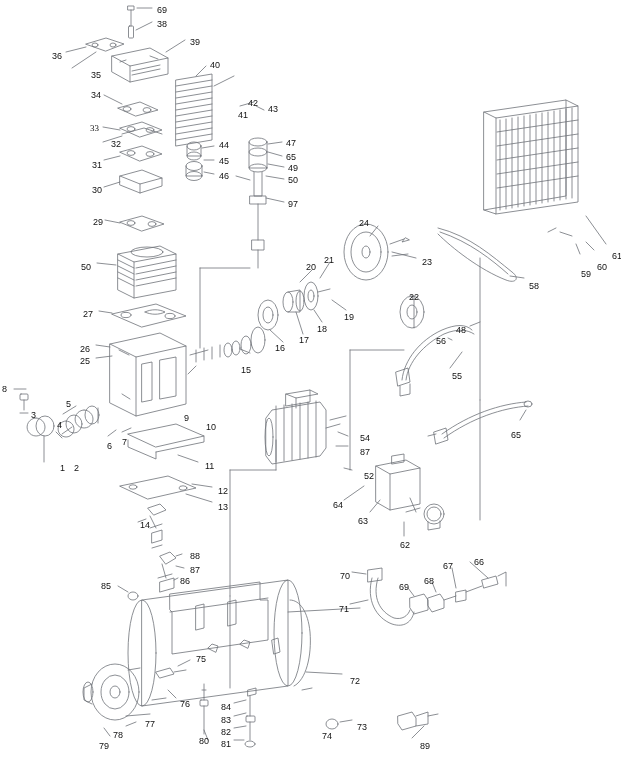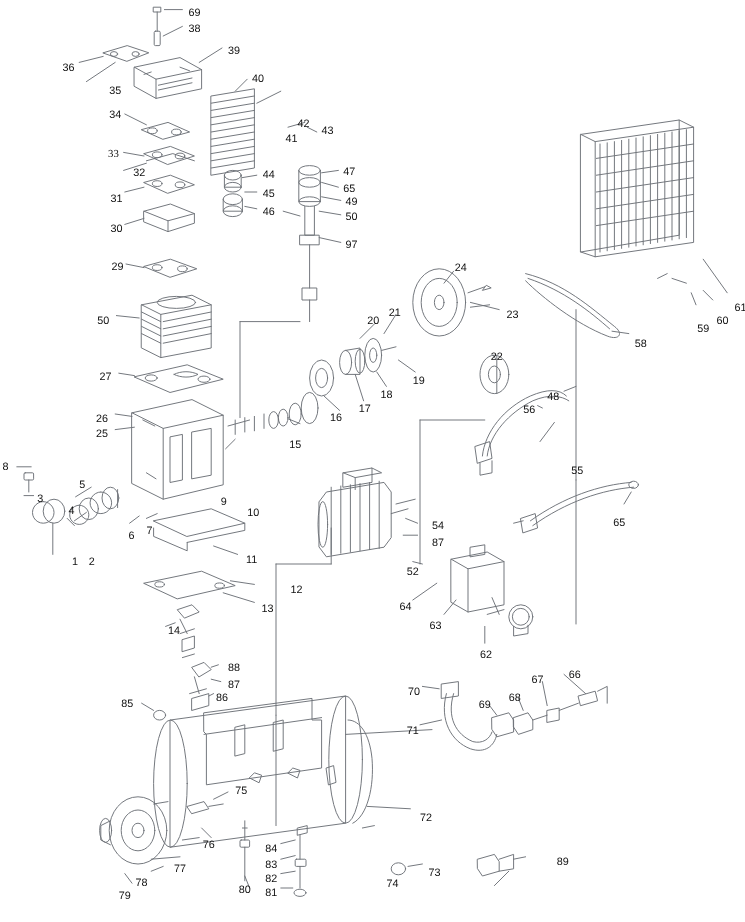--- a/index.html
+++ b/index.html
@@ -419,33 +419,33 @@
       <div class="callout" style="left: 74px; top: 464px; color: rgb(17, 17, 17);">2</div>
       <div class="callout" style="left: 31px; top: 411px; color: rgb(17, 17, 17);">3</div>
       <div class="callout" style="left: 57px; top: 421px; color: rgb(17, 17, 17);">4</div>
       <div class="callout" style="left: 66px; top: 400px; color: rgb(17, 17, 17);">5</div>
       <div class="callout" style="left: 107px; top: 442px; color: rgb(17, 17, 17);">6</div>
       <div class="callout" style="left: 122px; top: 438px; color: rgb(17, 17, 17);">7</div>
       <div class="callout" style="left: 2px; top: 385px; color: rgb(17, 17, 17);">8</div>
       <div class="callout" style="left: 184px; top: 414px; color: rgb(17, 17, 17);">9</div>
       <div class="callout" style="left: 206px; top: 423px; color: rgb(17, 17, 17);">10</div>
       <div class="callout" style="left: 205px; top: 462px; color: rgb(17, 17, 17);">11</div>
-      <div class="callout" style="left: 218px; top: 487px; color: rgb(17, 17, 17); margin-left: 24px;">12</div>
+      <div class="callout" style="left: 218px; top: 487px; color: rgb(17, 17, 17);">12</div>
       <div class="callout" style="left: 218px; top: 503px; color: rgb(17, 17, 17);">13</div>
       <div class="callout" style="left: 140px; top: 521px; color: rgb(17, 17, 17);">14</div>
       <div class="callout" style="left: 241px; top: 366px; color: rgb(17, 17, 17);">15</div>
       <div class="callout" style="left: 275px; top: 344px; color: rgb(17, 17, 17);">16</div>
       <div class="callout" style="left: 299px; top: 336px; color: rgb(17, 17, 17);">17</div>
       <div class="callout" style="left: 317px; top: 325px; color: rgb(17, 17, 17);">18</div>
       <div class="callout" style="left: 344px; top: 313px; color: rgb(17, 17, 17);">19</div>
       <div class="callout" style="left: 306px; top: 263px; color: rgb(17, 17, 17);">20</div>
       <div class="callout" style="left: 324px; top: 256px; color: rgb(17, 17, 17);">21</div>
       <div class="callout" style="left: 409px; top: 293px; color: rgb(17, 17, 17);">22</div>
       <div class="callout" style="left: 422px; top: 258px; color: rgb(17, 17, 17);">23</div>
-      <div class="callout" style="left: 379px; top: 219px; color: rgb(17, 17, 17); text-align: center;">24</div>
+      <div class="callout" style="left: 359px; top: 219px; color: rgb(17, 17, 17); text-align: center;">24</div>
       <div class="callout" style="left: 80px; top: 357px; color: rgb(17, 17, 17);">25</div>
       <div class="callout" style="left: 80px; top: 345px; color: rgb(17, 17, 17);">26</div>
       <div class="callout" style="left: 83px; top: 310px; color: rgb(17, 17, 17);">27</div>
       <div class="callout" style="left: 81px; top: 263px; color: rgb(17, 17, 17);">50</div>
       <div class="callout" style="left: 93px; top: 218px; color: rgb(17, 17, 17);">29</div>
       <div class="callout" style="left: 92px; top: 186px; color: rgb(17, 17, 17);">30</div>
       <div class="callout" style="left: 92px; top: 161px; color: rgb(17, 17, 17);">31</div>
       <div class="callout" style="left: 91px; top: 140px; color: rgb(17, 17, 17); margin-left: 20px;">32</div>
       <div class="callout" style="left: 90px; top: 124px; color: rgb(17, 17, 17); font-family: Liberation Serif, serif;">33</div>
       <div class="callout" style="left: 91px; top: 91px; color: rgb(17, 17, 17);">34</div>
@@ -459,53 +459,53 @@
       <div class="callout" style="left: 248px; top: 99px; color: rgb(17, 17, 17);">42</div>
       <div class="callout" style="left: 268px; top: 105px; color: rgb(17, 17, 17);">43</div>
       <div class="callout" style="left: 219px; top: 141px; color: rgb(17, 17, 17);">44</div>
       <div class="callout" style="left: 219px; top: 157px; color: rgb(17, 17, 17);">45</div>
       <div class="callout" style="left: 219px; top: 172px; color: rgb(17, 17, 17);">46</div>
       <div class="callout" style="left: 286px; top: 139px; color: rgb(17, 17, 17);">47</div>
       <div class="callout" style="left: 286px; top: 153px; color: rgb(17, 17, 17);">65</div>
       <div class="callout" style="left: 288px; top: 164px; color: rgb(17, 17, 17);">49</div>
       <div class="callout" style="left: 288px; top: 176px; color: rgb(17, 17, 17);">50</div>
       <div class="callout" style="left: 288px; top: 200px; color: rgb(17, 17, 17);">97</div>
-      <div class="callout" style="left: 327px; top: 472px; color: rgb(17, 17, 17); padding-left: 12px;">52</div>
+      <div class="callout" style="left: 352px; top: 472px; color: rgb(17, 17, 17); padding-left: 12px;">52</div>
       <div class="callout" style="left: 360px; top: 448px; color: rgb(17, 17, 17);">87</div>
       <div class="callout" style="left: 360px; top: 434px; color: rgb(17, 17, 17);">54</div>
-      <div class="callout" style="left: 476px; top: 372px; color: rgb(17, 17, 17); margin-top: 16px;">55</div>
+      <div class="callout" style="left: 452px; top: 372px; color: rgb(17, 17, 17);">55</div>
       <div class="callout" style="left: 436px; top: 337px; color: rgb(17, 17, 17);">56</div>
       <div class="callout" style="left: 456px; top: 326px; color: rgb(17, 17, 17);">48</div>
       <div class="callout" style="left: 529px; top: 282px; color: rgb(17, 17, 17);">58</div>
       <div class="callout" style="left: 581px; top: 270px; color: rgb(17, 17, 17);">59</div>
       <div class="callout" style="left: 597px; top: 263px; color: rgb(17, 17, 17);">60</div>
       <div class="callout" style="left: 612px; top: 252px; color: rgb(17, 17, 17);">61</div>
       <div class="callout" style="left: 400px; top: 541px; color: rgb(17, 17, 17);">62</div>
       <div class="callout" style="left: 358px; top: 517px; color: rgb(17, 17, 17);">63</div>
       <div class="callout" style="left: 333px; top: 501px; color: rgb(17, 17, 17);">64</div>
       <div class="callout" style="left: 511px; top: 431px; color: rgb(17, 17, 17);">65</div>
       <div class="callout" style="left: 474px; top: 558px; color: rgb(17, 17, 17);">66</div>
       <div class="callout" style="left: 443px; top: 562px; color: rgb(17, 17, 17);">67</div>
       <div class="callout" style="left: 424px; top: 577px; color: rgb(17, 17, 17);">68</div>
       <div class="callout" style="left: 399px; top: 583px; color: rgb(17, 17, 17);">69</div>
       <div class="callout" style="left: 340px; top: 572px; color: rgb(17, 17, 17);">70</div>
       <div class="callout" style="left: 339px; top: 605px; color: rgb(17, 17, 17);">71</div>
       <div class="callout" style="left: 350px; top: 677px; color: rgb(17, 17, 17);">72</div>
       <div class="callout" style="left: 357px; top: 723px; color: rgb(17, 17, 17);">73</div>
       <div class="callout" style="left: 322px; top: 732px; color: rgb(17, 17, 17);">74</div>
       <div class="callout" style="left: 196px; top: 655px; color: rgb(17, 17, 17);">75</div>
-      <div class="callout" style="left: 169px; top: 700px; color: rgb(17, 17, 17);">76</div>
+      <div class="callout" style="left: 180px; top: 700px; color: rgb(17, 17, 17);">76</div>
       <div class="callout" style="left: 145px; top: 720px; color: rgb(17, 17, 17);">77</div>
       <div class="callout" style="left: 113px; top: 731px; color: rgb(17, 17, 17);">78</div>
       <div class="callout" style="left: 99px; top: 742px; color: rgb(17, 17, 17);">79</div>
       <div class="callout" style="left: 199px; top: 737px; color: rgb(17, 17, 17);">80</div>
       <div class="callout" style="left: 221px; top: 740px; color: rgb(17, 17, 17);">81</div>
       <div class="callout" style="left: 221px; top: 728px; color: rgb(17, 17, 17);">82</div>
       <div class="callout" style="left: 221px; top: 716px; color: rgb(17, 17, 17);">83</div>
       <div class="callout" style="left: 221px; top: 703px; color: rgb(17, 17, 17);">84</div>
       <div class="callout" style="left: 101px; top: 582px; color: rgb(17, 17, 17);">85</div>
       <div class="callout" style="left: 180px; top: 577px; color: rgb(17, 17, 17);">86</div>
       <div class="callout" style="left: 190px; top: 566px; color: rgb(17, 17, 17);">87</div>
       <div class="callout" style="left: 190px; top: 552px; color: rgb(17, 17, 17);">88</div>
-      <div class="callout" style="left: 420px; top: 714px; color: rgb(17, 17, 17); margin-left: 44px;">89</div>
+      <div class="callout" style="left: 420px; top: 742px; color: rgb(17, 17, 17);">89</div>
     </div>
 
 </div>
 
 </body></html>

